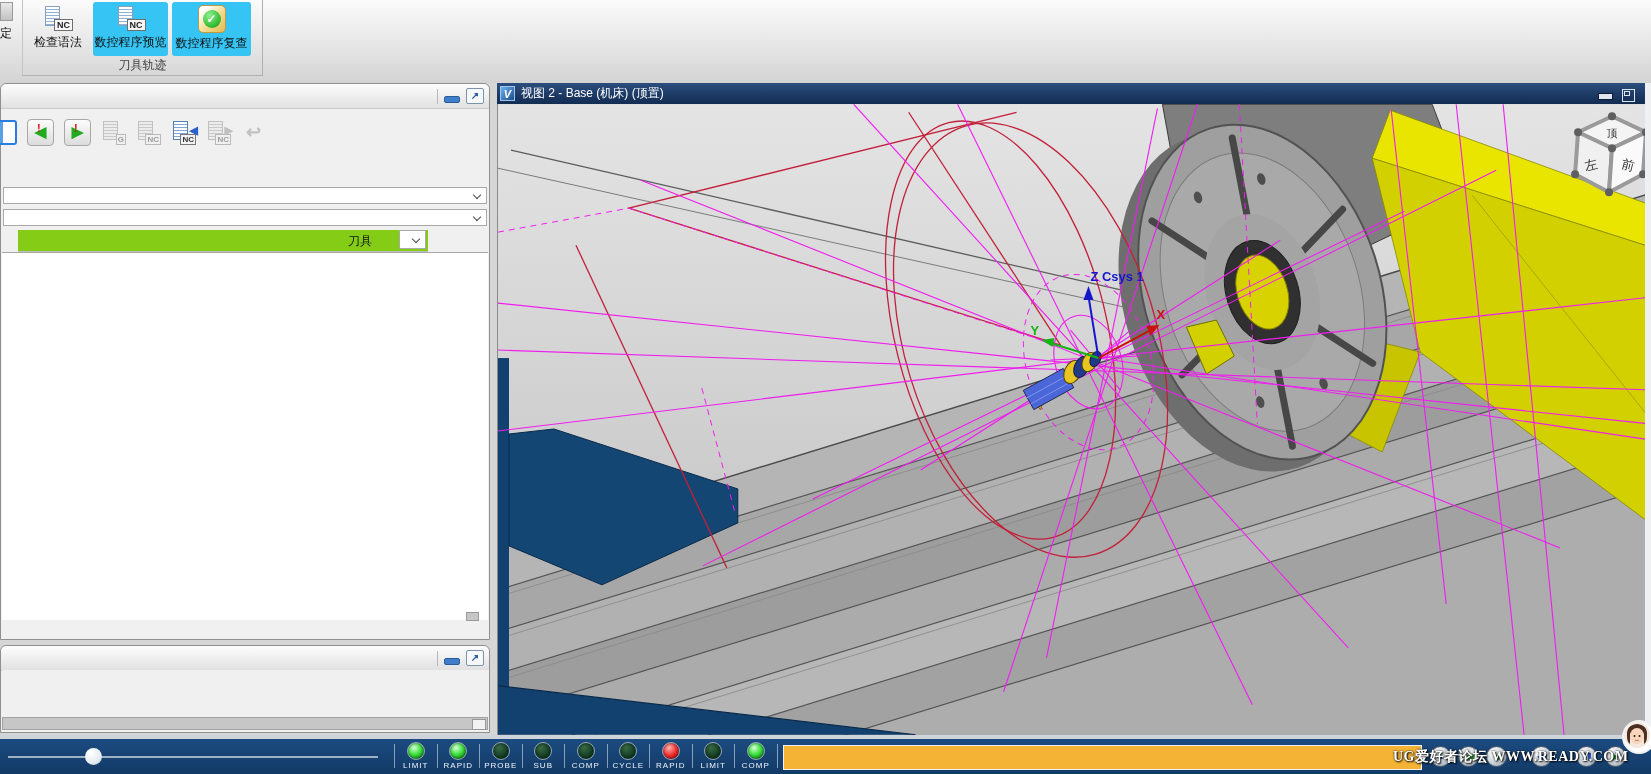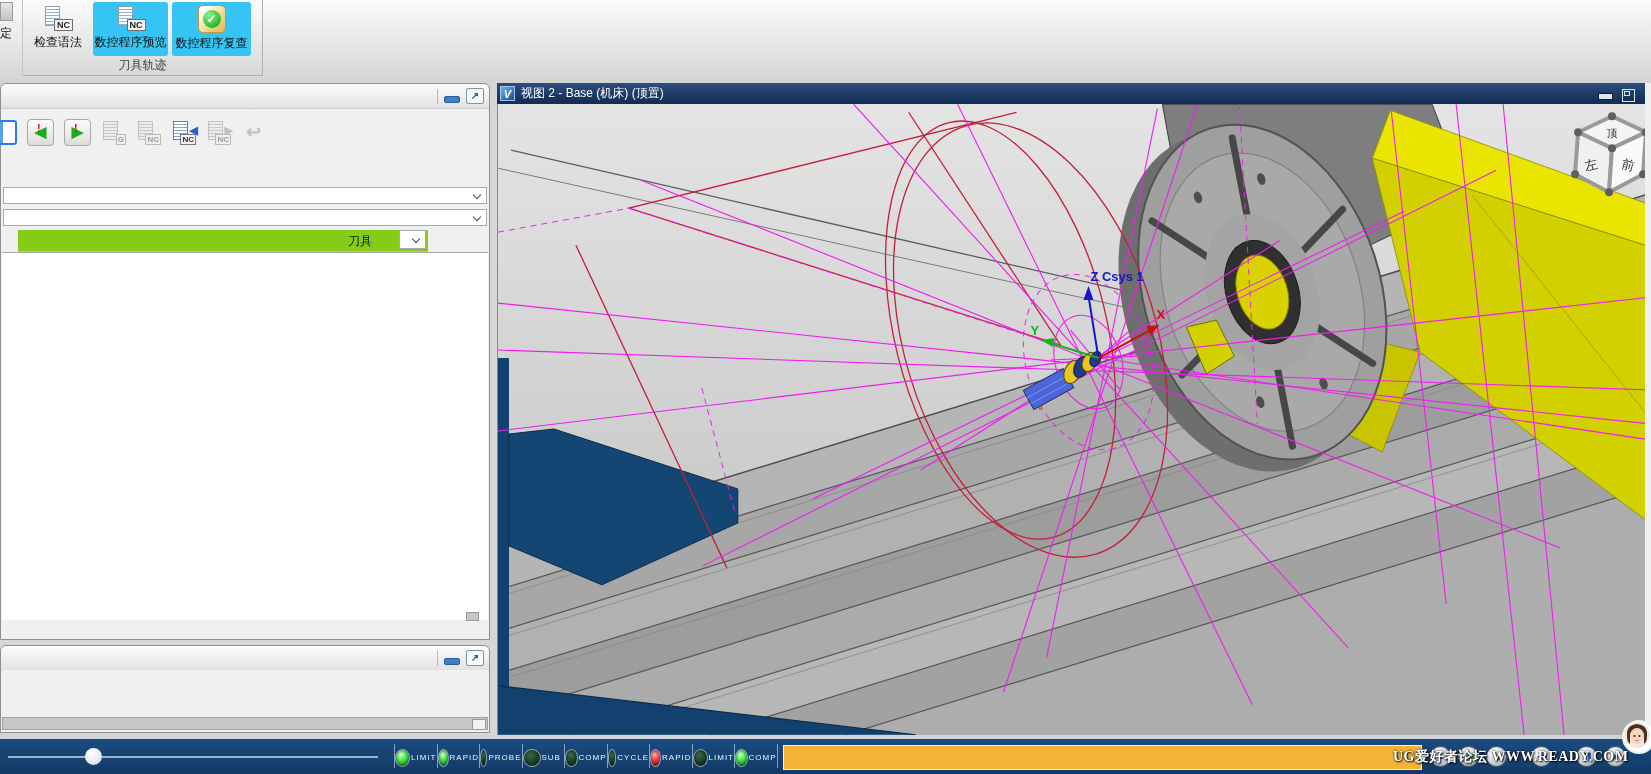--- a/index.html
+++ b/index.html
@@ -66,21 +66,21 @@
   #scene{position:absolute;left:0;top:21px;border-left:1px solid #8a8a8a;box-sizing:border-box;}
   
   #right-strip{position:absolute;left:1645px;top:83px;width:6px;height:691px;background:#eef0f2;}
   
   #status-strip{position:absolute;left:0;top:735px;width:1651px;height:4px;background:#cfd4da;}
   #status-bar{position:absolute;left:0;top:739px;width:1651px;height:35px;background:linear-gradient(#1c4b80,#123a66);}
   .sl-track{position:absolute;left:8px;top:17px;width:370px;height:2px;background:#9fb0c2;}
   .sl-thumb{position:absolute;left:85px;top:9px;width:17px;height:17px;border-radius:50%;background:radial-gradient(circle at 35% 30%,#ffffff,#e6ecf2 60%,#b8c4d0);}
   #leds{position:absolute;left:394px;top:3px;display:flex;height:31px;}
   .vsep{width:1px;height:24px;background:rgba(225,238,250,.55);margin-top:2px;}
-  .led-cell{width:41.5px;display:flex;flex-direction:row;align-items:center;gap:1px;}
+  .led-cell{width:41.5px;display:flex;flex-direction:column;align-items:center;gap:1px;}
   .led{width:16px;height:16px;border-radius:50%;border:1px solid #93a7ba;box-shadow:inset 0 0 3px rgba(0,0,0,.55);}
   .led[data-state="on-green"]{background:radial-gradient(circle at 38% 30%,#d6ffd6,#3fe23f 45%,#0b7a14 85%);}
   .led[data-state="off"]{background:radial-gradient(circle at 38% 30%,#3a6a46,#123c22 60%,#0a2414);}
   .led[data-state="on-red"]{background:radial-gradient(circle at 38% 30%,#ffb4ac,#f03030 50%,#8a0808 90%);}
   .led-label{font-size:8px;color:#eef4fa;letter-spacing:1px;white-space:nowrap;}
   #progress{position:absolute;left:783px;top:6px;width:637px;height:23px;background:#f5b335;border:1px solid #eef0f2;}
   .pbtn{position:absolute;top:7px;width:21px;height:21px;border-radius:50%;background:radial-gradient(circle at 35% 30%,#ffffff,#ccd4db 55%,#8c97a2);border:1px solid #55606c;box-sizing:border-box;color:#2a57b8;font-size:8px;font-weight:bold;display:flex;align-items:center;justify-content:center;padding:0;}
   .pbtn.green{color:#1f9e30;}
   .pbtn .g2{letter-spacing:-3px;margin-left:-2px;}
   .pause-i{display:flex;gap:2px;}

